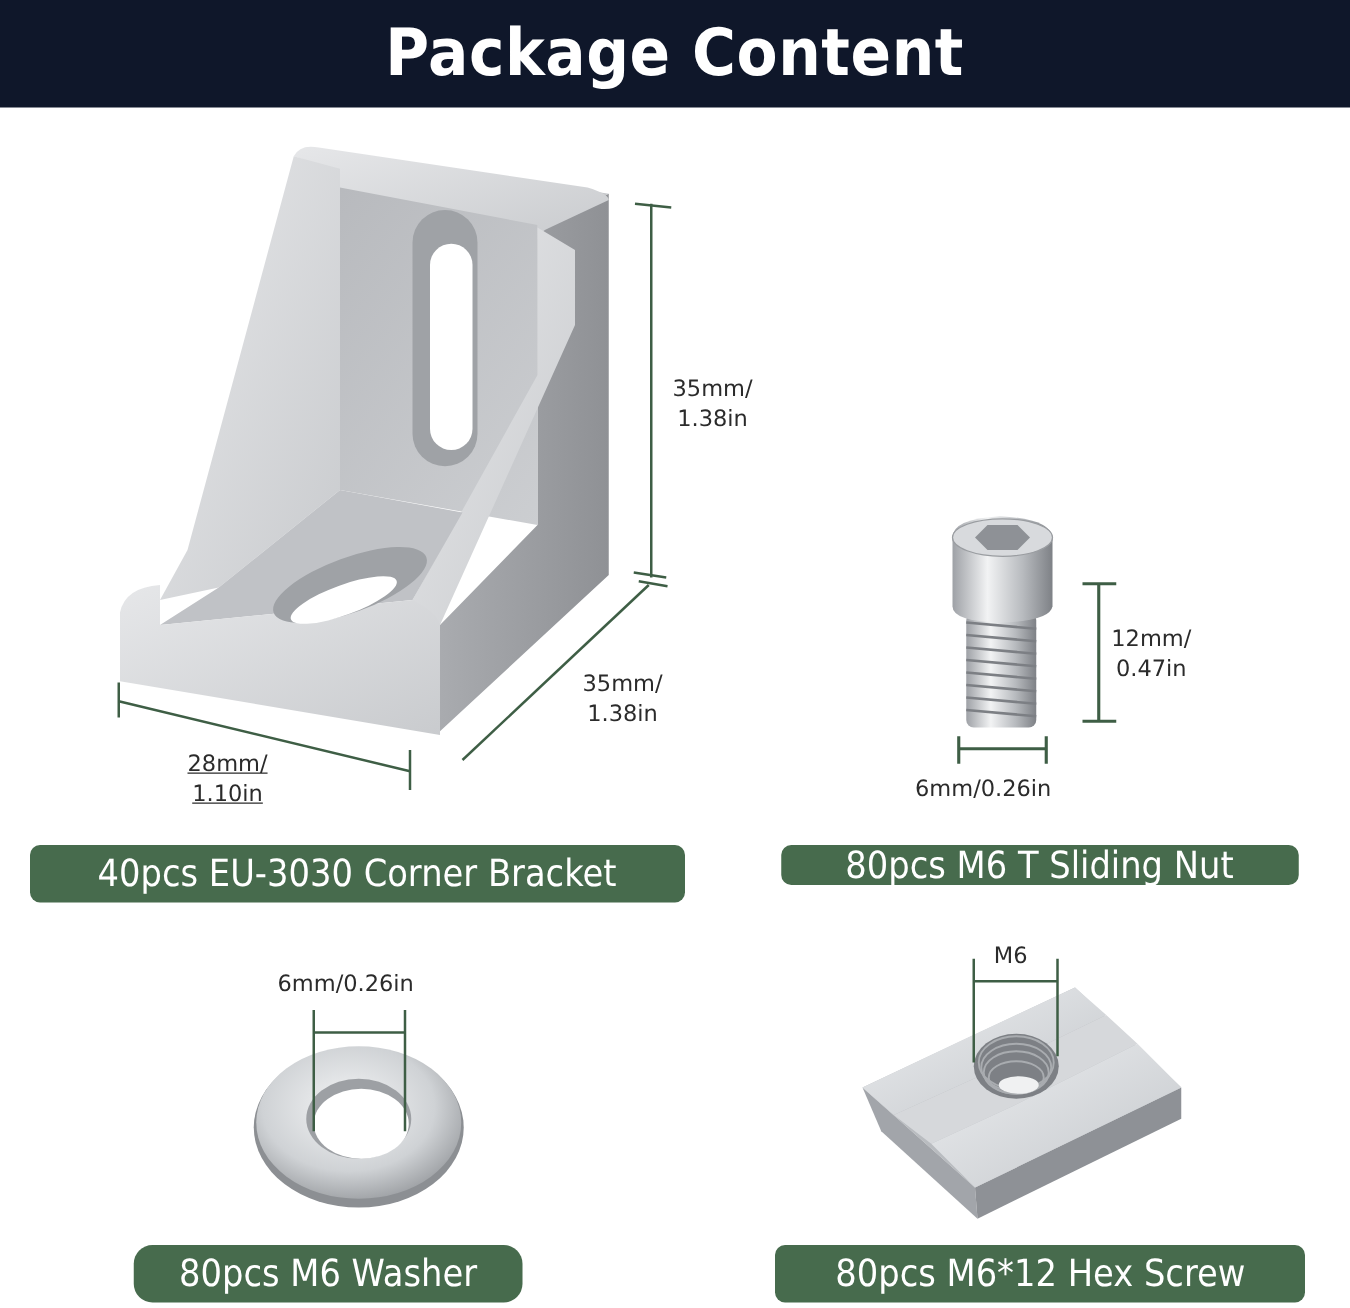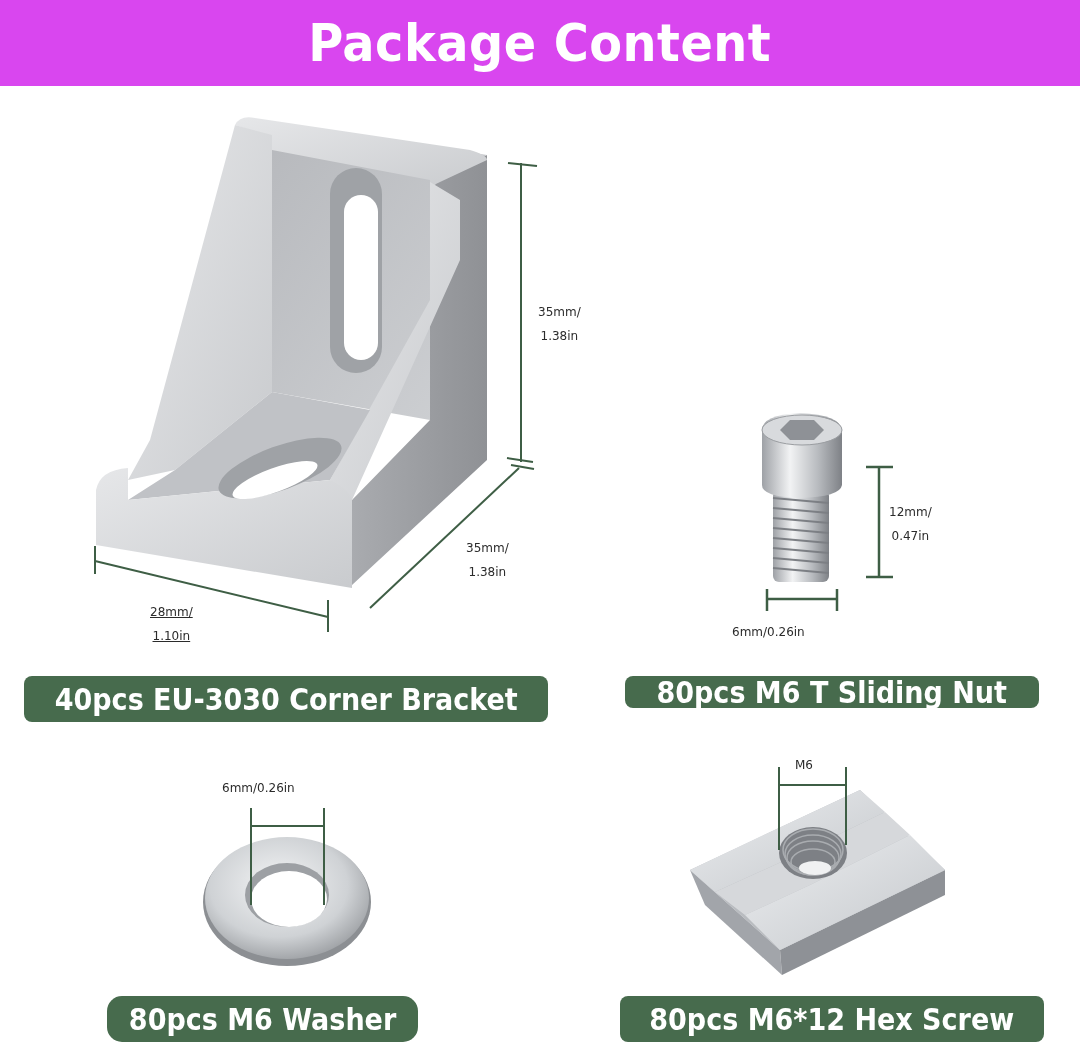--- a/index.html
+++ b/index.html
@@ -1,21 +1,21 @@
 <!DOCTYPE html>
 <html><head>
 <meta charset="utf-8">
 <style>
   html,body{margin:0;padding:0;background:#fff;}
   body{width:1080px;height:1046px;position:relative;overflow:hidden;font-family:"DejaVu Sans","Liberation Sans",sans-serif;}
-  .header{position:absolute;left:0;top:0;width:1080px;height:86px;background:#d946ef;display:flex;align-items:center;justify-content:center;}
+  .header{position:absolute;left:0;top:0;width:1080px;height:86px;background:#0f172a;display:flex;align-items:center;justify-content:center;}
   .header h1{margin:0;color:#fff;font-family:"DejaVu Sans",sans-serif;font-weight:bold;font-size:52px;letter-spacing:0.5px;transform:scaleX(0.92);}
-  .pill{position:absolute;background:#476b4d;color:#fff;border-radius:8px;display:flex;align-items:center;justify-content:center;font-family:"DejaVu Sans",sans-serif;font-size:30px;white-space:nowrap;font-weight:bold;}
+  .pill{position:absolute;background:#476b4d;color:#fff;border-radius:8px;display:flex;align-items:center;justify-content:center;font-family:"DejaVu Sans",sans-serif;font-size:30px;white-space:nowrap;}
   .pill span{transform:scaleX(0.9);display:inline-block;}
-  .dim{position:absolute;color:#2b2b2b;font-family:"DejaVu Sans",sans-serif;font-size:12px;line-height:24px;text-align:center;white-space:nowrap;}
+  .dim{position:absolute;color:#2b2b2b;font-family:"DejaVu Sans",sans-serif;font-size:18px;line-height:24px;text-align:center;white-space:nowrap;}
   svg{position:absolute;left:0;top:0;}
 </style>
 </head>
 <body>
 
 <div class="header">
   <h1>Package Content</h1>
 </div>
 
 <svg width="1080" height="1046" viewBox="0 0 1080 1046">

